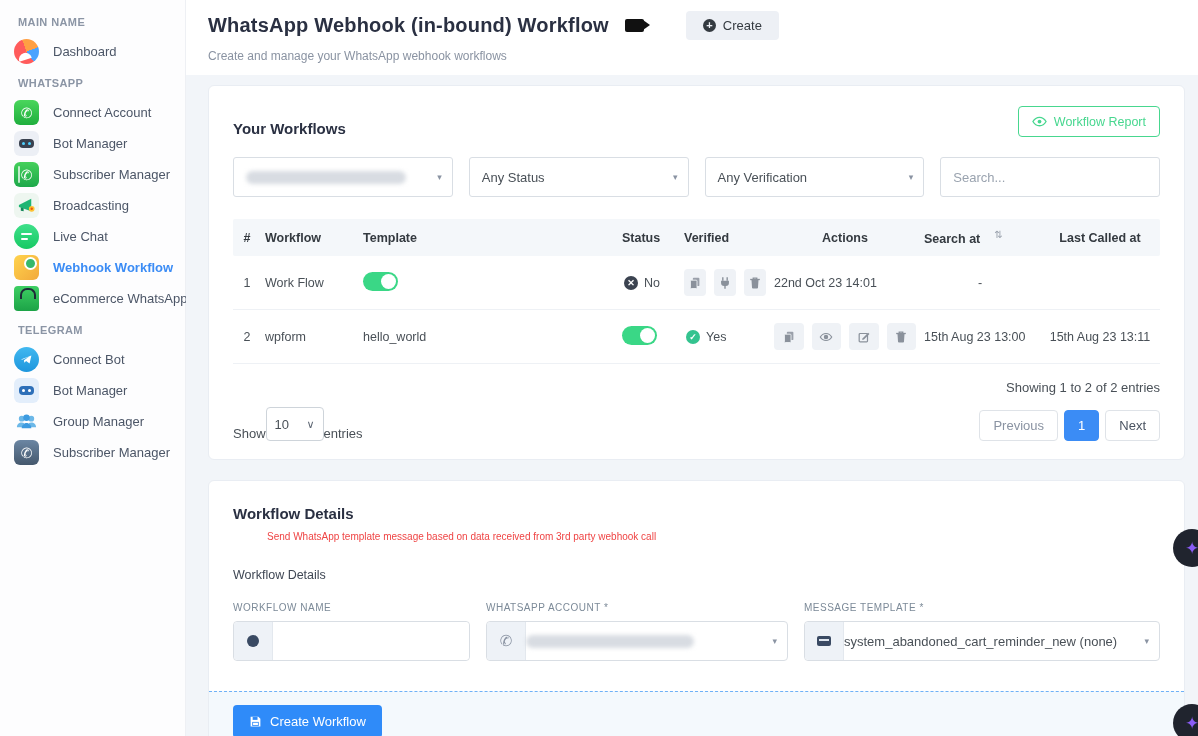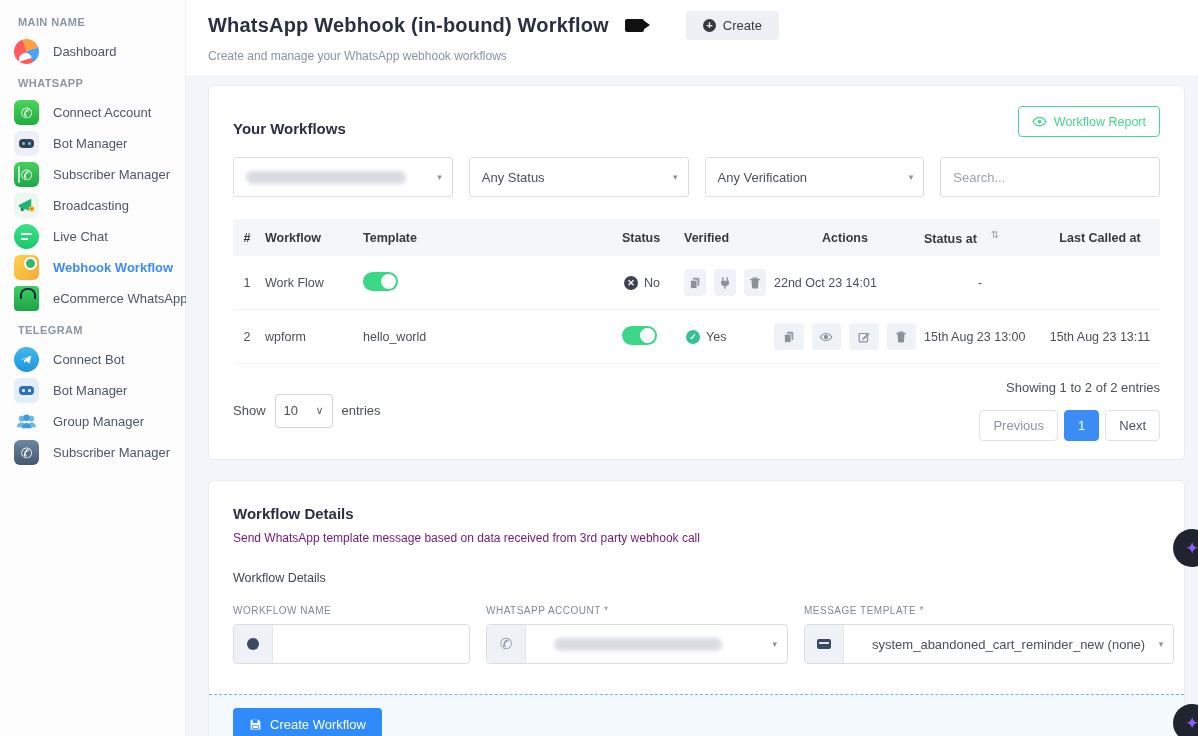--- a/index.html
+++ b/index.html
@@ -85,47 +85,47 @@
   .vbadge { display:flex; align-items:center; gap:6px; justify-content:flex-start; padding-left:6px !important; }
   .vicon { width:14px; height:14px; border-radius:50%; color:#fff; font-size:9px; line-height:14px; text-align:center; display:inline-block; font-weight:bold; }
   .v-no { background:#3b4350; }
   .v-yes { background:#34c38f; }
 
   .actions { display:flex; gap:8px; justify-content:center; align-items:center; }
   .abtn { width:30px; height:27px; background:#eff2f6; border:none; border-radius:4px; display:flex; align-items:center; justify-content:center; cursor:pointer; }
   .abtn svg { width:14px; height:14px; stroke:#8a919b; fill:none; stroke-width:1.5; }
 
   .tbl-footer { display:flex; justify-content:space-between; margin-top:16px; }
-  .show-entries { display:flex; align-items:center; gap:9px; font-size:13px; color:#495057; }
+  .show-entries { display:flex; align-items:flex-end; font-size:13px; color:#495057; }
   .mini-select { width:58px; height:31px; border:1px solid #ced4da; border-radius:4px; display:flex; align-items:center; padding:16px 8px; position:relative; cursor:pointer; font-size:13px; }
   .mini-select .chev { position:absolute; right:8px; color:#5d6673; font-size:11px; }
   .pag-zone { text-align:right; }
   .pag-summary { font-size:13px; color:#495057; }
   .pagination { margin-top:15px; display:inline-flex; gap:6px; }
   .pg { border:1px solid #dfe3e8; background:#fff; border-radius:4px; font-size:13px; padding:7px 13px; color:#8a93a2; cursor:pointer; font-family:inherit; }
   .pg.next { color:#4a5361; }
   .pg.active { background:#3b8cf5; border-color:#3b8cf5; color:#fff; padding:7px 13px; }
 
   
   .details-card { margin-top:20px; overflow:hidden; }
   .details-body { padding:24px 24px 0; }
-  .details-sub { font-size:12px; color:#701a75; margin-top:9px; }
+  .details-sub { font-size:10px; color:#ef4444; margin-top:9px;margin-left:34px; }
   .section-sub { font-size:12.5px; color:#3f4754; margin-top:26px; }
   .fields { display:flex; gap:16px; margin-top:20px; padding-bottom:30px; }
   .field { display:flex; flex-direction:column; }
   .f1 { flex:0 0 235px; } .f2 { flex:0 0 302px; } .f3 { flex:1 1 auto; }
   .flabel { font-size:10px; color:#7c8a98; letter-spacing:.5px; margin-bottom:8px; }
   .igroup { display:flex; border:1px solid #d9dee4; border-radius:4px; height:40px; position:relative; background:#fff; }
   .ibox { width:39px; background:#eef2f7; border-right:1px solid #e3e8ee; border-radius:4px 0 0 4px; display:flex; align-items:center; justify-content:center; }
   .dot-navy { width:12px; height:12px; border-radius:50%; background:#3a4a63; }
   .phone-glyph { color:#8a93a2; font-size:15px; }
   .card-glyph { width:14px; height:10px; background:#3a4a63; border-radius:2px; position:relative; }
   .card-glyph::after { content:""; position:absolute; left:2px; top:3px; right:2px; height:1.5px; background:#dfe6ef; }
   .igroup input { border:none; outline:none; flex:1; font-size:13px; padding:0 10px; font-family:inherit; border-radius:4px; color:#495057; }
-  .igroup .sel-value { flex:1; display:flex; align-items:center; padding:0 28px; font-size:13px; color:#495057; cursor:pointer; white-space:nowrap; }
+  .igroup .sel-value { flex:1; display:flex; align-items:center; padding:0 0; font-size:13px; color:#495057; cursor:pointer; white-space:nowrap; }
   .igroup .caret { position:absolute; right:10px; top:50%; transform:translateY(-50%); color:#8a93a2; font-size:9px; }
 
   .details-footer { border-top:1px dashed #6fb1f7; background:#f4f9fd; padding:13px 24px 16px; }
   .btn-primary { background:#2f8bf9; color:#fff; border:none; border-radius:4px; font-size:13px; padding:9px 16px; display:inline-flex; align-items:center; gap:8px; cursor:pointer; font-family:inherit; }
   .btn-primary svg { width:13px; height:13px; }
 
   
   .fab { position:absolute; right:-13px; width:38px; height:38px; border-radius:50%; background:#20242e; display:flex; align-items:center; justify-content:center; color:#8b5cf6; font-size:17px; cursor:pointer; z-index:10; }
   .fab1 { top:529px; } .fab2 { top:704px; }
 </style>
@@ -270,21 +270,21 @@
 
       <div class="tbl">
         <div class="trow thead">
           <div class="c-center">#</div>
           <div class="c-left">Workflow</div>
           <div class="c-left">Template</div>
           <div class="c-left">Status</div>
           <div class="c-left">Verified</div>
           <div class="c-center">Actions</div>
           <div class="c-left">
-            <span>Status at</span><span class="sort-icon">⇅</span>
+            <span>Search at</span><span class="sort-icon">⇅</span>
           </div>
           <div class="c-center">Last Called at</div>
         </div>
 
         <div class="trow tbody-row">
           <div class="c-center">1</div>
           <div class="c-left">Work Flow</div>
           <div class="c-left"><span class="toggle"></span></div>
           <div class="vbadge">
             <span class="vicon v-no">✕</span>

